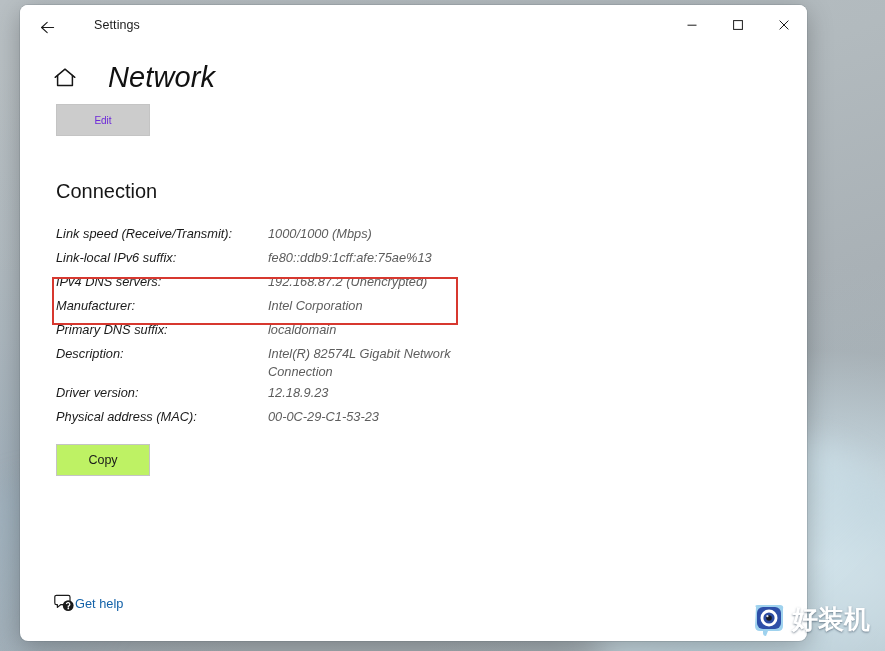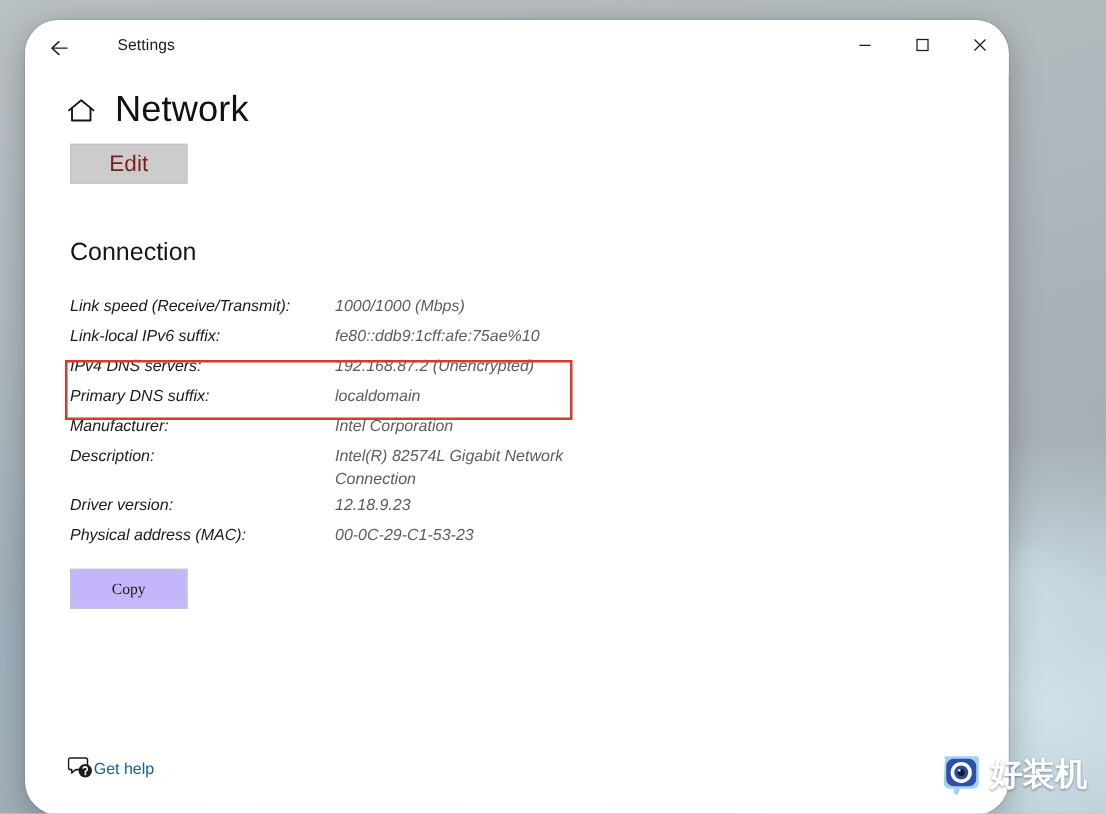--- a/index.html
+++ b/index.html
@@ -46,31 +46,30 @@
     height: 230px;
     border-radius: 50%;
     background: linear-gradient(120deg, rgba(160,182,196,0.55), rgba(160,182,196,0) 75%);
     filter: blur(16px);
   }
 
   
   .window {
     position: absolute;
     left: 20px;
-    top: 16px;
+    top: 5px;
     width: 787px;
     height: 636px;
     background: #ffffff;
     border-bottom-left-radius: 8px;
     border-bottom-right-radius: 8px;
     border-top-left-radius: 8px;
     border-top-right-radius: 8px;
     box-shadow: 0 6px 26px rgba(0,0,0,0.26), 0 0 0 1px rgba(120,130,140,0.25);
     overflow: hidden;
-    border-radius: 27px;
   }
 
   
   .titlebar {
     position: relative;
     height: 44px;
     background: #ffffff;
     display: flex;
     align-items: center;
   }
@@ -114,43 +113,44 @@
   
   .page {
     padding: 0 0 0 0;
     position: relative;
     height: 592px;
   }
 
   .page-header {
     display: flex;
     align-items: center;
-    gap: 14px;
+    gap: 30px;
     padding: 14px 0 0 32px;
+    font-style: italic;
   }
   .home-icon { width: 26px; height: 26px; display:block; }
   .page-title {
     font-size: 29px;
     font-weight: 400;
     color: #111111;
     letter-spacing: 0.1px;
     line-height: 1;
   }
 
   .edit-btn {
     margin: 12px 0 0 36px;
     width: 92px;
     height: 30px;
     background: #cccccc;
     border: 1px solid #c4c4c4;
     display: flex;
     align-items: center;
     justify-content: center;
-    font-size: 18px;
-    color: #7f1d1d;
+    font-size: 10px;
+    color: #6d28d9;
     cursor: default;
   }
 
   .section-title {
     margin: 44px 0 0 36px;
     font-size: 20px;
     color: #151515;
     font-weight: 400;
   }
 
@@ -190,29 +190,28 @@
     height: 48px;
     border: 2.5px solid #d7382f;
     box-sizing: border-box;
     pointer-events: none;
   }
 
   .copy-btn {
     margin: 14px 0 0 36px;
     width: 92px;
     height: 30px;
-    background: #c4b5fd;
+    background: #bef264;
     border: 1px solid #c4c4c4;
     display: flex;
     align-items: center;
     justify-content: center;
     font-size: 12.5px;
     color: #1a1a1a;
     cursor: default;
-    font-family: Liberation Serif, serif;
   }
 
   
   .gethelp {
     position: absolute;
     left: 34px;
     bottom: 28px;
     display: flex;
     align-items: center;
     cursor: default;
@@ -302,37 +301,37 @@
 
       <div class="props">
 
         <div class="prop-row">
           <div class="prop-label">Link speed (Receive/Transmit):</div>
           <div class="prop-value">1000/1000 (Mbps)</div>
         </div>
 
         <div class="prop-row">
           <div class="prop-label">Link-local IPv6 suffix:</div>
-          <div class="prop-value">fe80::ddb9:1cff:afe:75ae%10</div>
+          <div class="prop-value">fe80::ddb9:1cff:afe:75ae%13</div>
         </div>
 
 
         <div class="prop-row">
           <div class="prop-label">IPv4 DNS servers:</div>
           <div class="prop-value">192.168.87.2 (Unencrypted)</div>
         </div>
 
         <div class="prop-row">
+          <div class="prop-label">Manufacturer:</div>
+          <div class="prop-value">Intel Corporation</div>
+        </div>
+
+        <div class="prop-row">
           <div class="prop-label">Primary DNS suffix:</div>
           <div class="prop-value">localdomain</div>
-        </div>
-
-        <div class="prop-row">
-          <div class="prop-label">Manufacturer:</div>
-          <div class="prop-value">Intel Corporation</div>
         </div>
 
         <div class="prop-row">
           <div class="prop-label">Description:</div>
           <div class="prop-value">Intel(R) 82574L Gigabit Network Connection</div>
         </div>
 
         <div class="prop-row">
           <div class="prop-label">Driver version:</div>
           <div class="prop-value">12.18.9.23</div>

